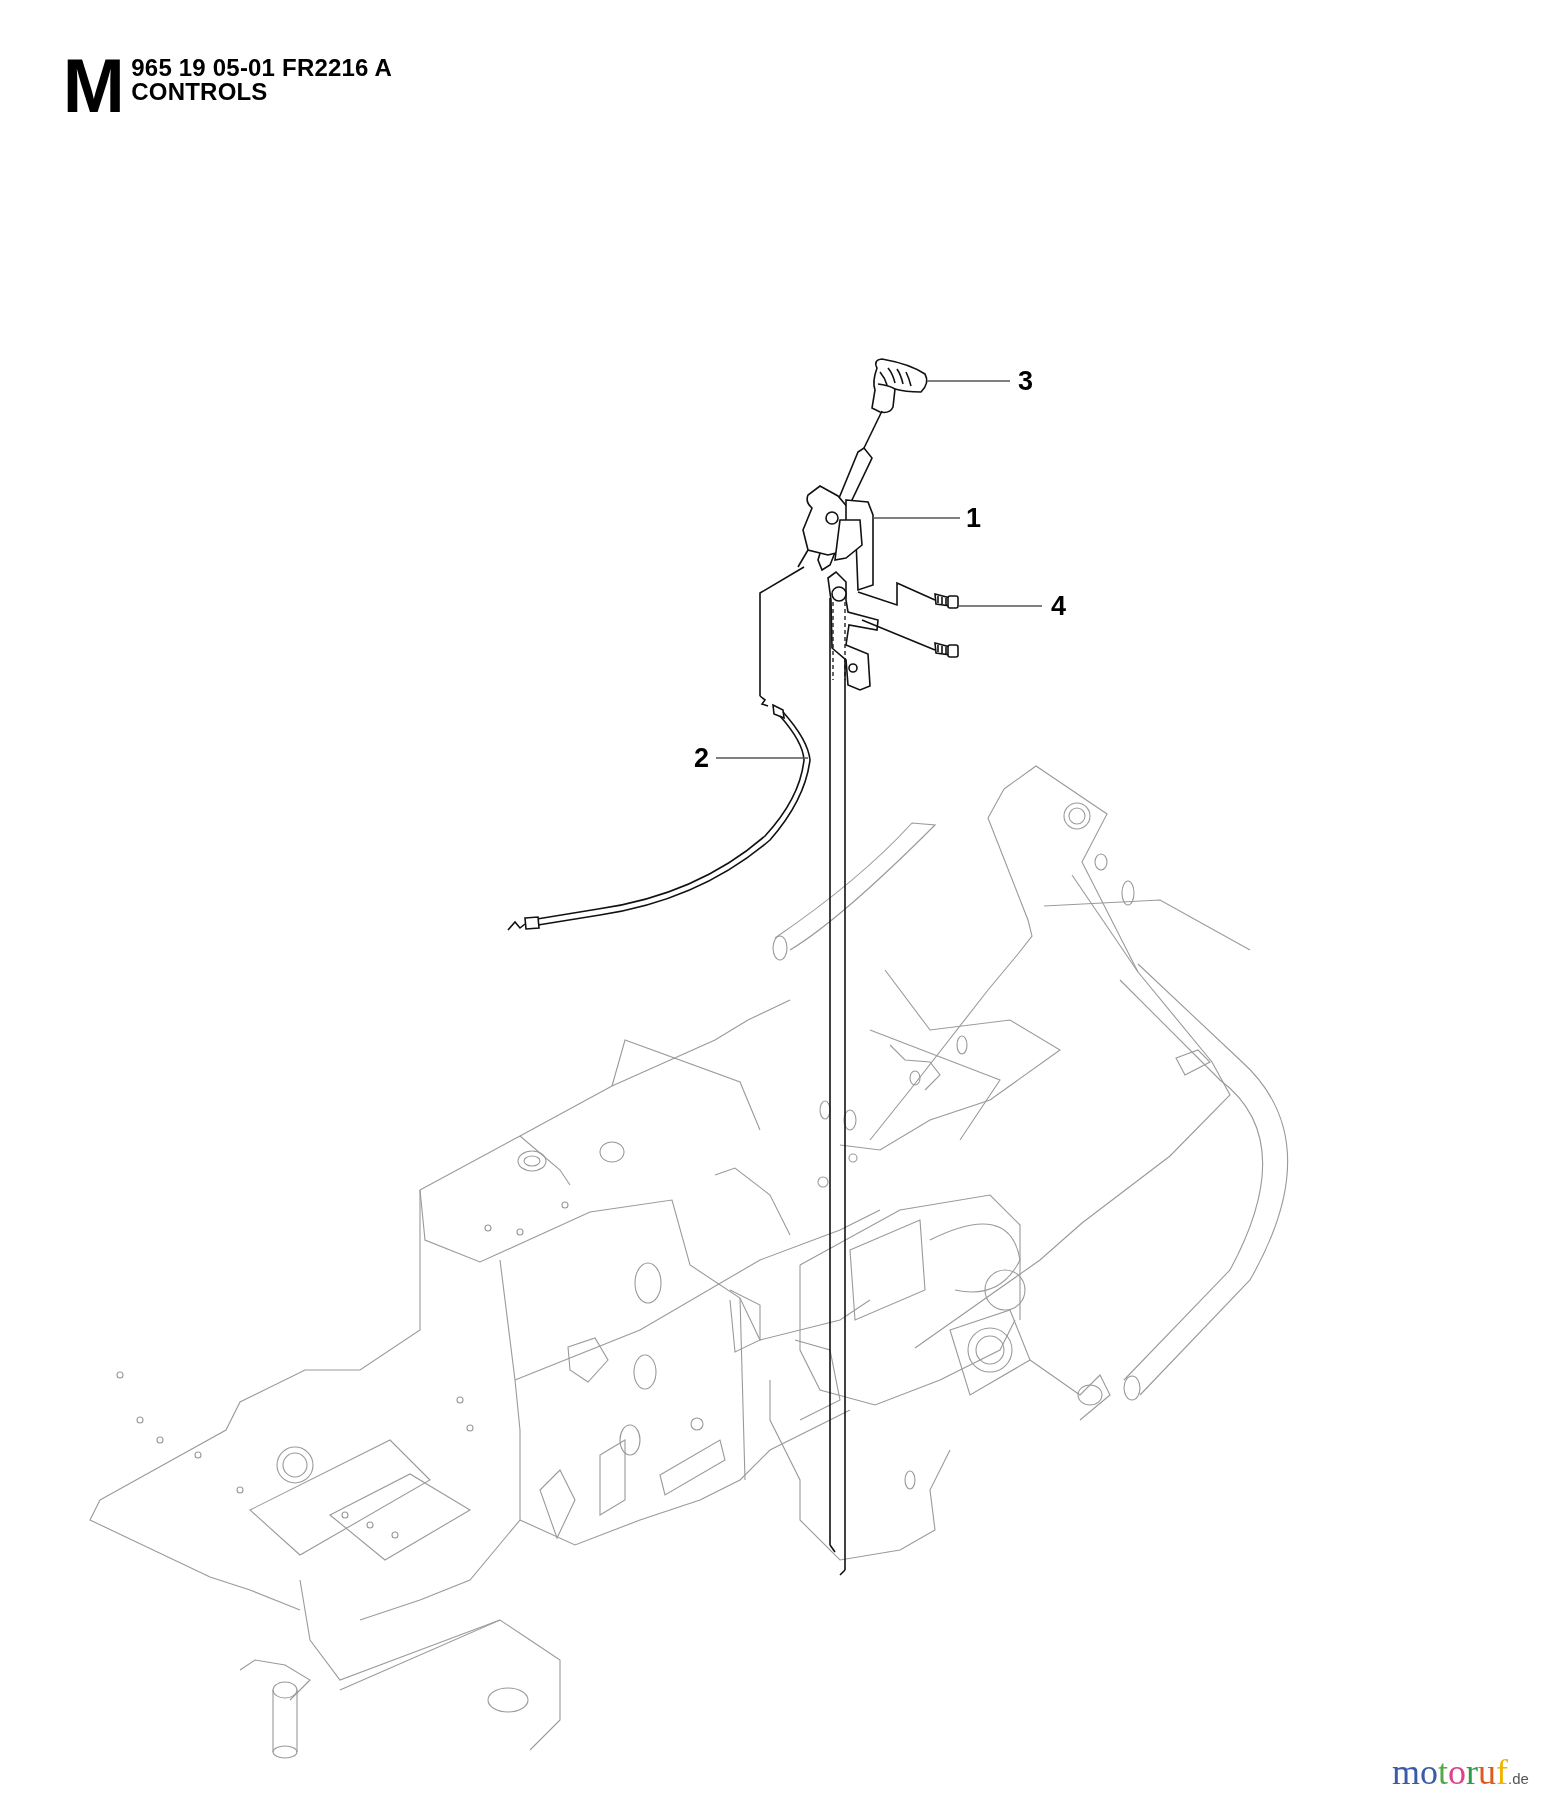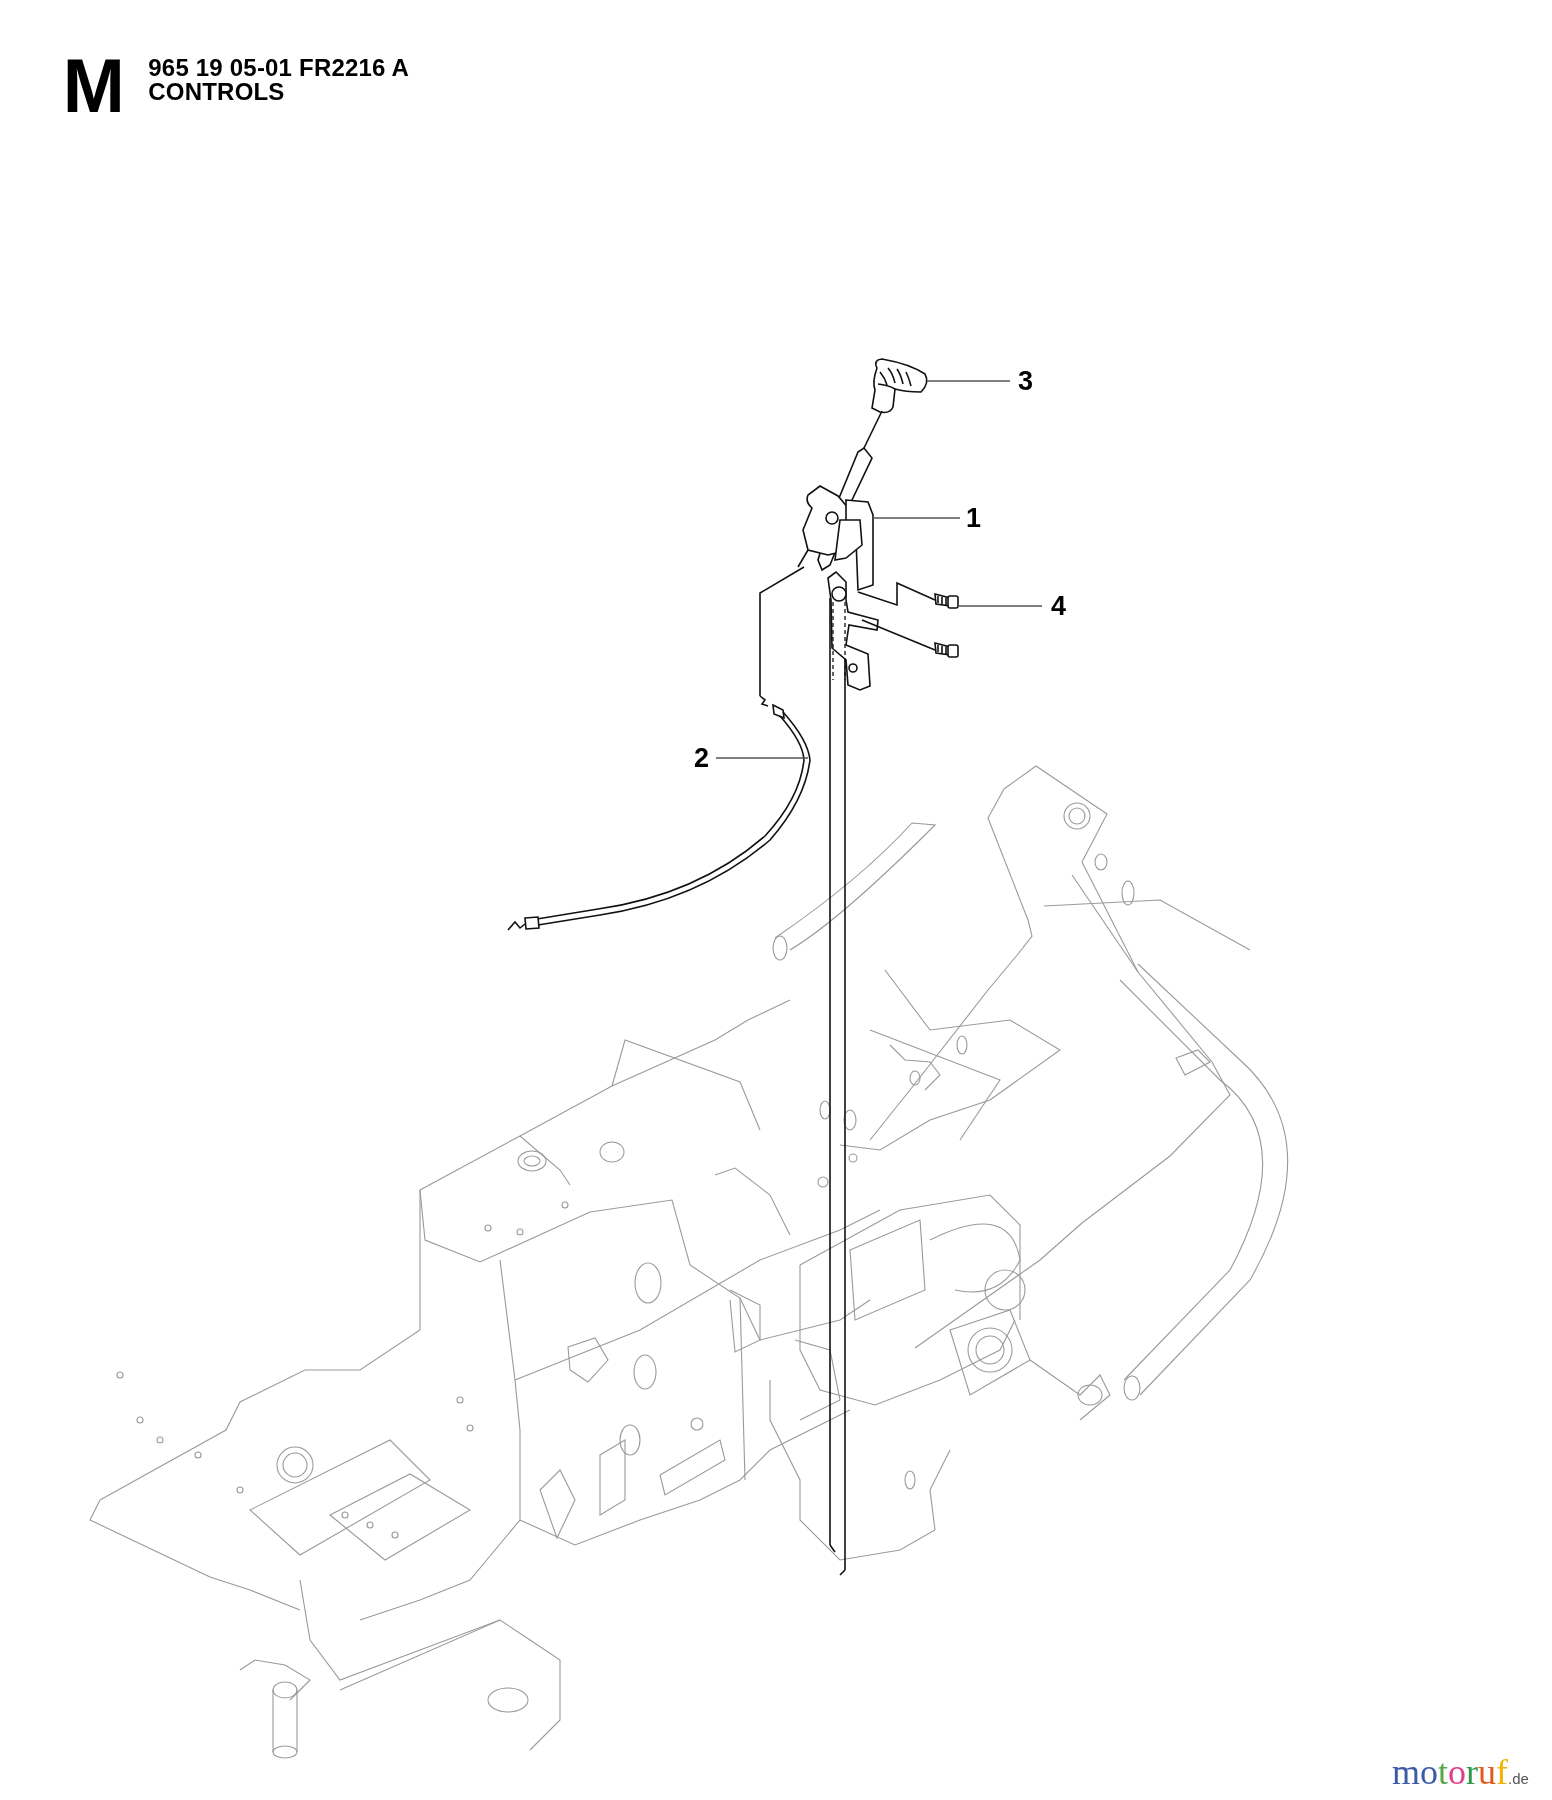--- a/index.html
+++ b/index.html
@@ -1,21 +1,21 @@
 <!DOCTYPE html>
 <html><head>
 <meta charset="utf-8">
 <style>
   html, body { margin:0; padding:0; background:#ffffff; }
   body { width:1552px; height:1800px; position:relative; overflow:hidden;
          font-family:"Liberation Sans", sans-serif; }
   .header { position:absolute; left:62px; top:56px; display:flex; align-items:flex-start; }
   .section-letter { font-family:"Liberation Sans", sans-serif; font-weight:bold;
          font-size:76px; line-height:56px; color:#000; transform:scaleX(0.98); margin-top:2px; }
-  .header-text { margin-left:23px; color:#000; font-weight:bold; font-size:24px; line-height:24px; }
+  .header-text { margin-left:6px; color:#000; font-weight:bold; font-size:24px; line-height:24px; }
   .header-text div { letter-spacing:0.2px; }
   svg.diagram { position:absolute; left:0; top:0; width:1552px; height:1800px; }
   .callout-num { position:absolute; font-weight:bold; font-size:27px; color:#000;
                  font-family:"Liberation Sans", sans-serif; line-height:27px; }
   .watermark { position:absolute; left:1392px; top:1752px; font-family:"Liberation Serif", serif;
                font-size:36px; line-height:40px; letter-spacing:0px; }
   .watermark span { display:inline-block; }
   .watermark .tld { font-family:"Liberation Sans", sans-serif; font-size:15px; color:#555; }
   .thin { fill:none; stroke:#9a9a9a; stroke-width:1.1; }
   .part { fill:#fff; stroke:#111; stroke-width:1.6; }

